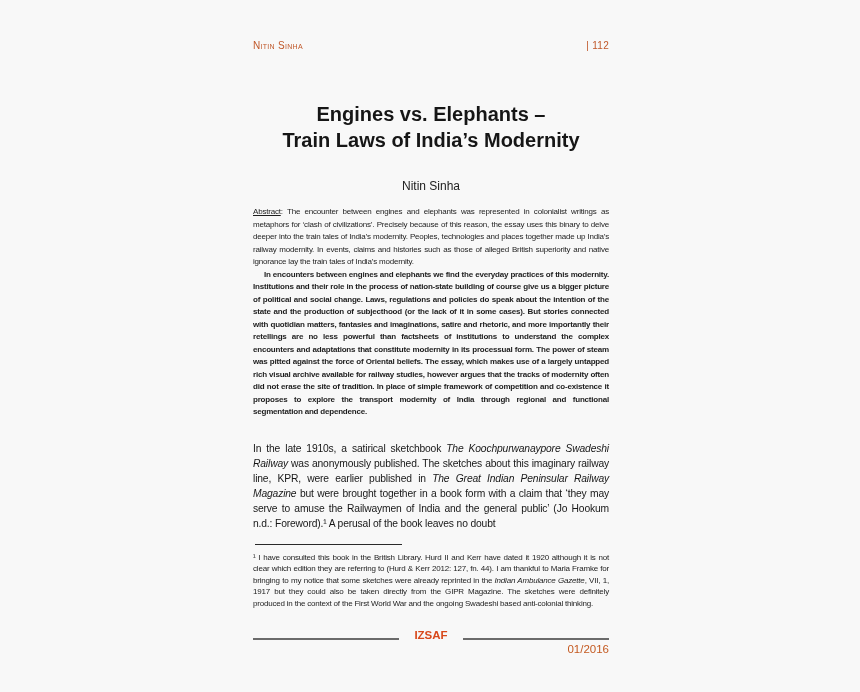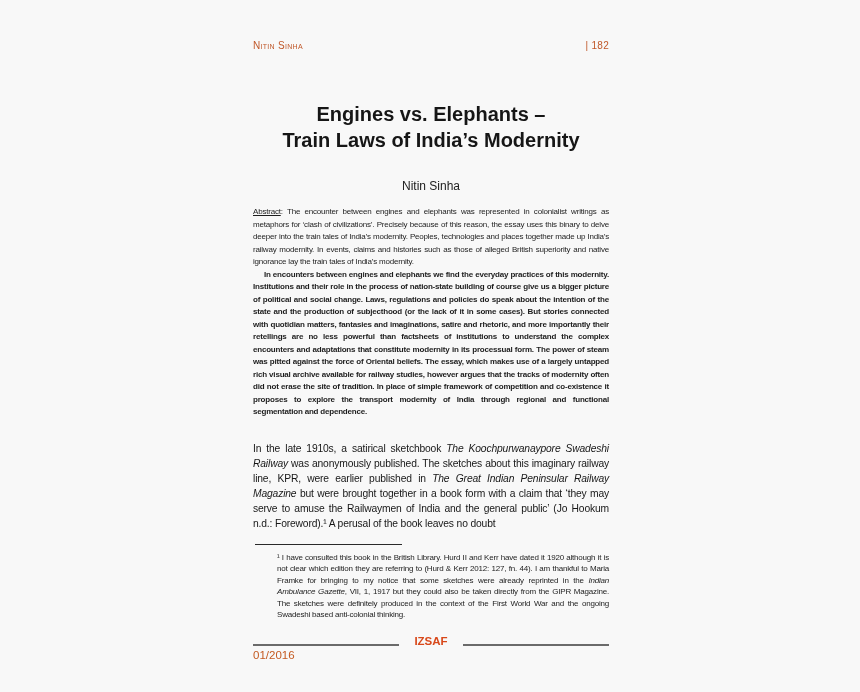--- a/index.html
+++ b/index.html
@@ -43,47 +43,47 @@
     margin-top: 22px; font-size: 10.3px; line-height: 15px;
     letter-spacing: -0.15px; color: #171717;
   }
 
   
   .fn-sep {
     width: 147px; border: none; border-top: 1.6px solid #2a2a2a;
     margin: 13px 0 7px 2px;
   }
   .footnote {
-    font-size: 8px; line-height: 11.6px; letter-spacing: -0.2px; color: #1d1d1d; margin-left: 24px;
+    font-size: 8px; line-height: 11.6px; letter-spacing: -0.2px; color: #1d1d1d;
   }
 
   
-  .footer { margin-top: 14px; }
+  .footer { margin-top: 20px; }
   .footer-row { display: flex; align-items: flex-end; }
   .footer-rule { flex: 1; border-bottom: 2px solid #6b6b6b; margin-bottom: 2px; }
   .journal {
     padding: 0 15px; color: #d8481a; font-weight: bold;
     font-size: 11.5px; line-height: 13px;
   }
   .issue {
-    text-align: left; color: #c45a21; font-size: 11.5px; margin-top: 1px;
+    text-align: right; color: #c45a21; font-size: 11.5px; margin-top: 1px;
   }
 
   u { }
   i { font-style: italic; }
 </style>
 </head>
 <body>
 
 <div class="page">
   <div class="column">
 
     <div class="runhead">
       <span class="author-head">Nitin Sinha</span>
-      <span class="pageno">| 182</span>
+      <span class="pageno">| 112</span>
     </div>
 
     <div class="title">
       <div>Engines vs. Elephants –</div>
       <div>Train Laws of India’s Modernity</div>
     </div>
 
     <div class="author">Nitin Sinha</div>
 
     <div class="abstract">

